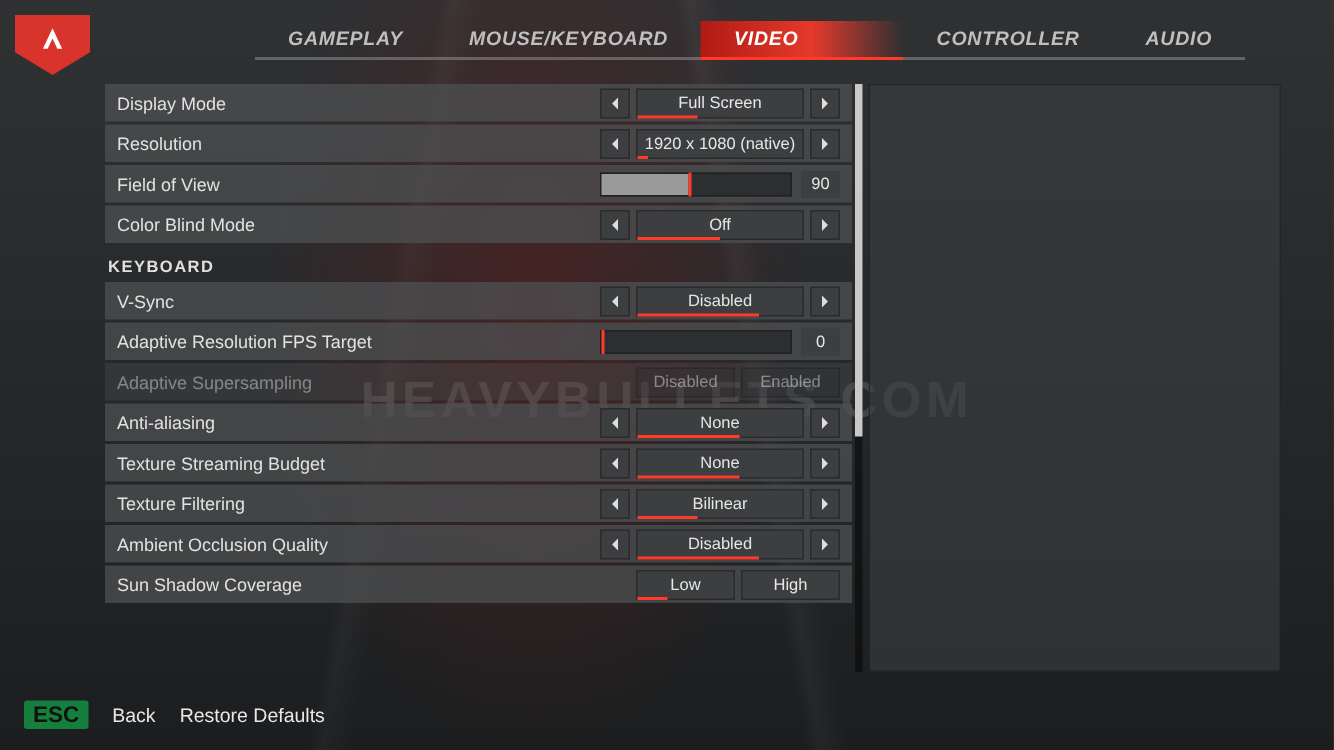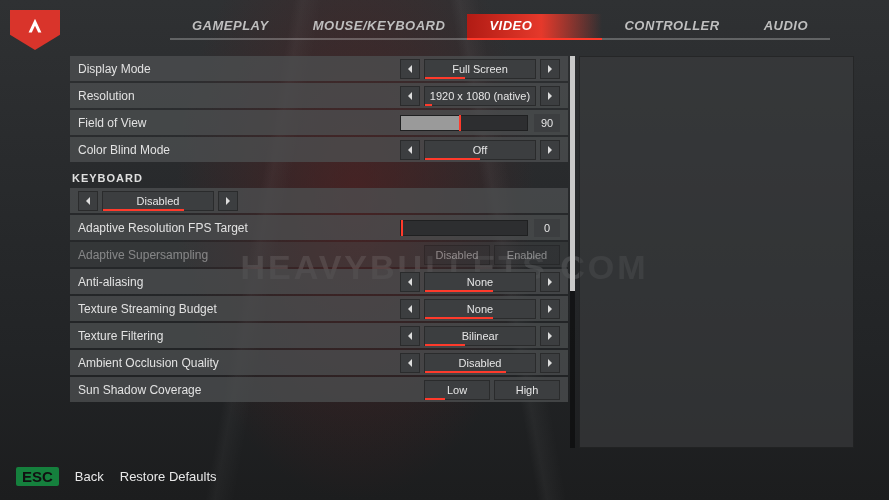--- a/index.html
+++ b/index.html
@@ -193,20 +193,21 @@
               <svg viewBox="0 0 10 10">
                 <path fill="#ddd" d="M3 1 L7 5 L3 9 Z"></path>
               </svg>
             </div>
         </div>
       </div>
 
       <div class="section">KEYBOARD</div>
 
       <div class="row">
+        <span class="label">V-Sync</span>
         <div class="selector">
           <div class="arrow">
               <svg viewBox="0 0 10 10">
                 <path fill="#ddd" d="M7 1 L3 5 L7 9 Z"></path>
               </svg>
             </div>
           <div class="valuebox">
               <span>Disabled</span>
               <span class="orange" style="width:74%"></span>
             </div>

